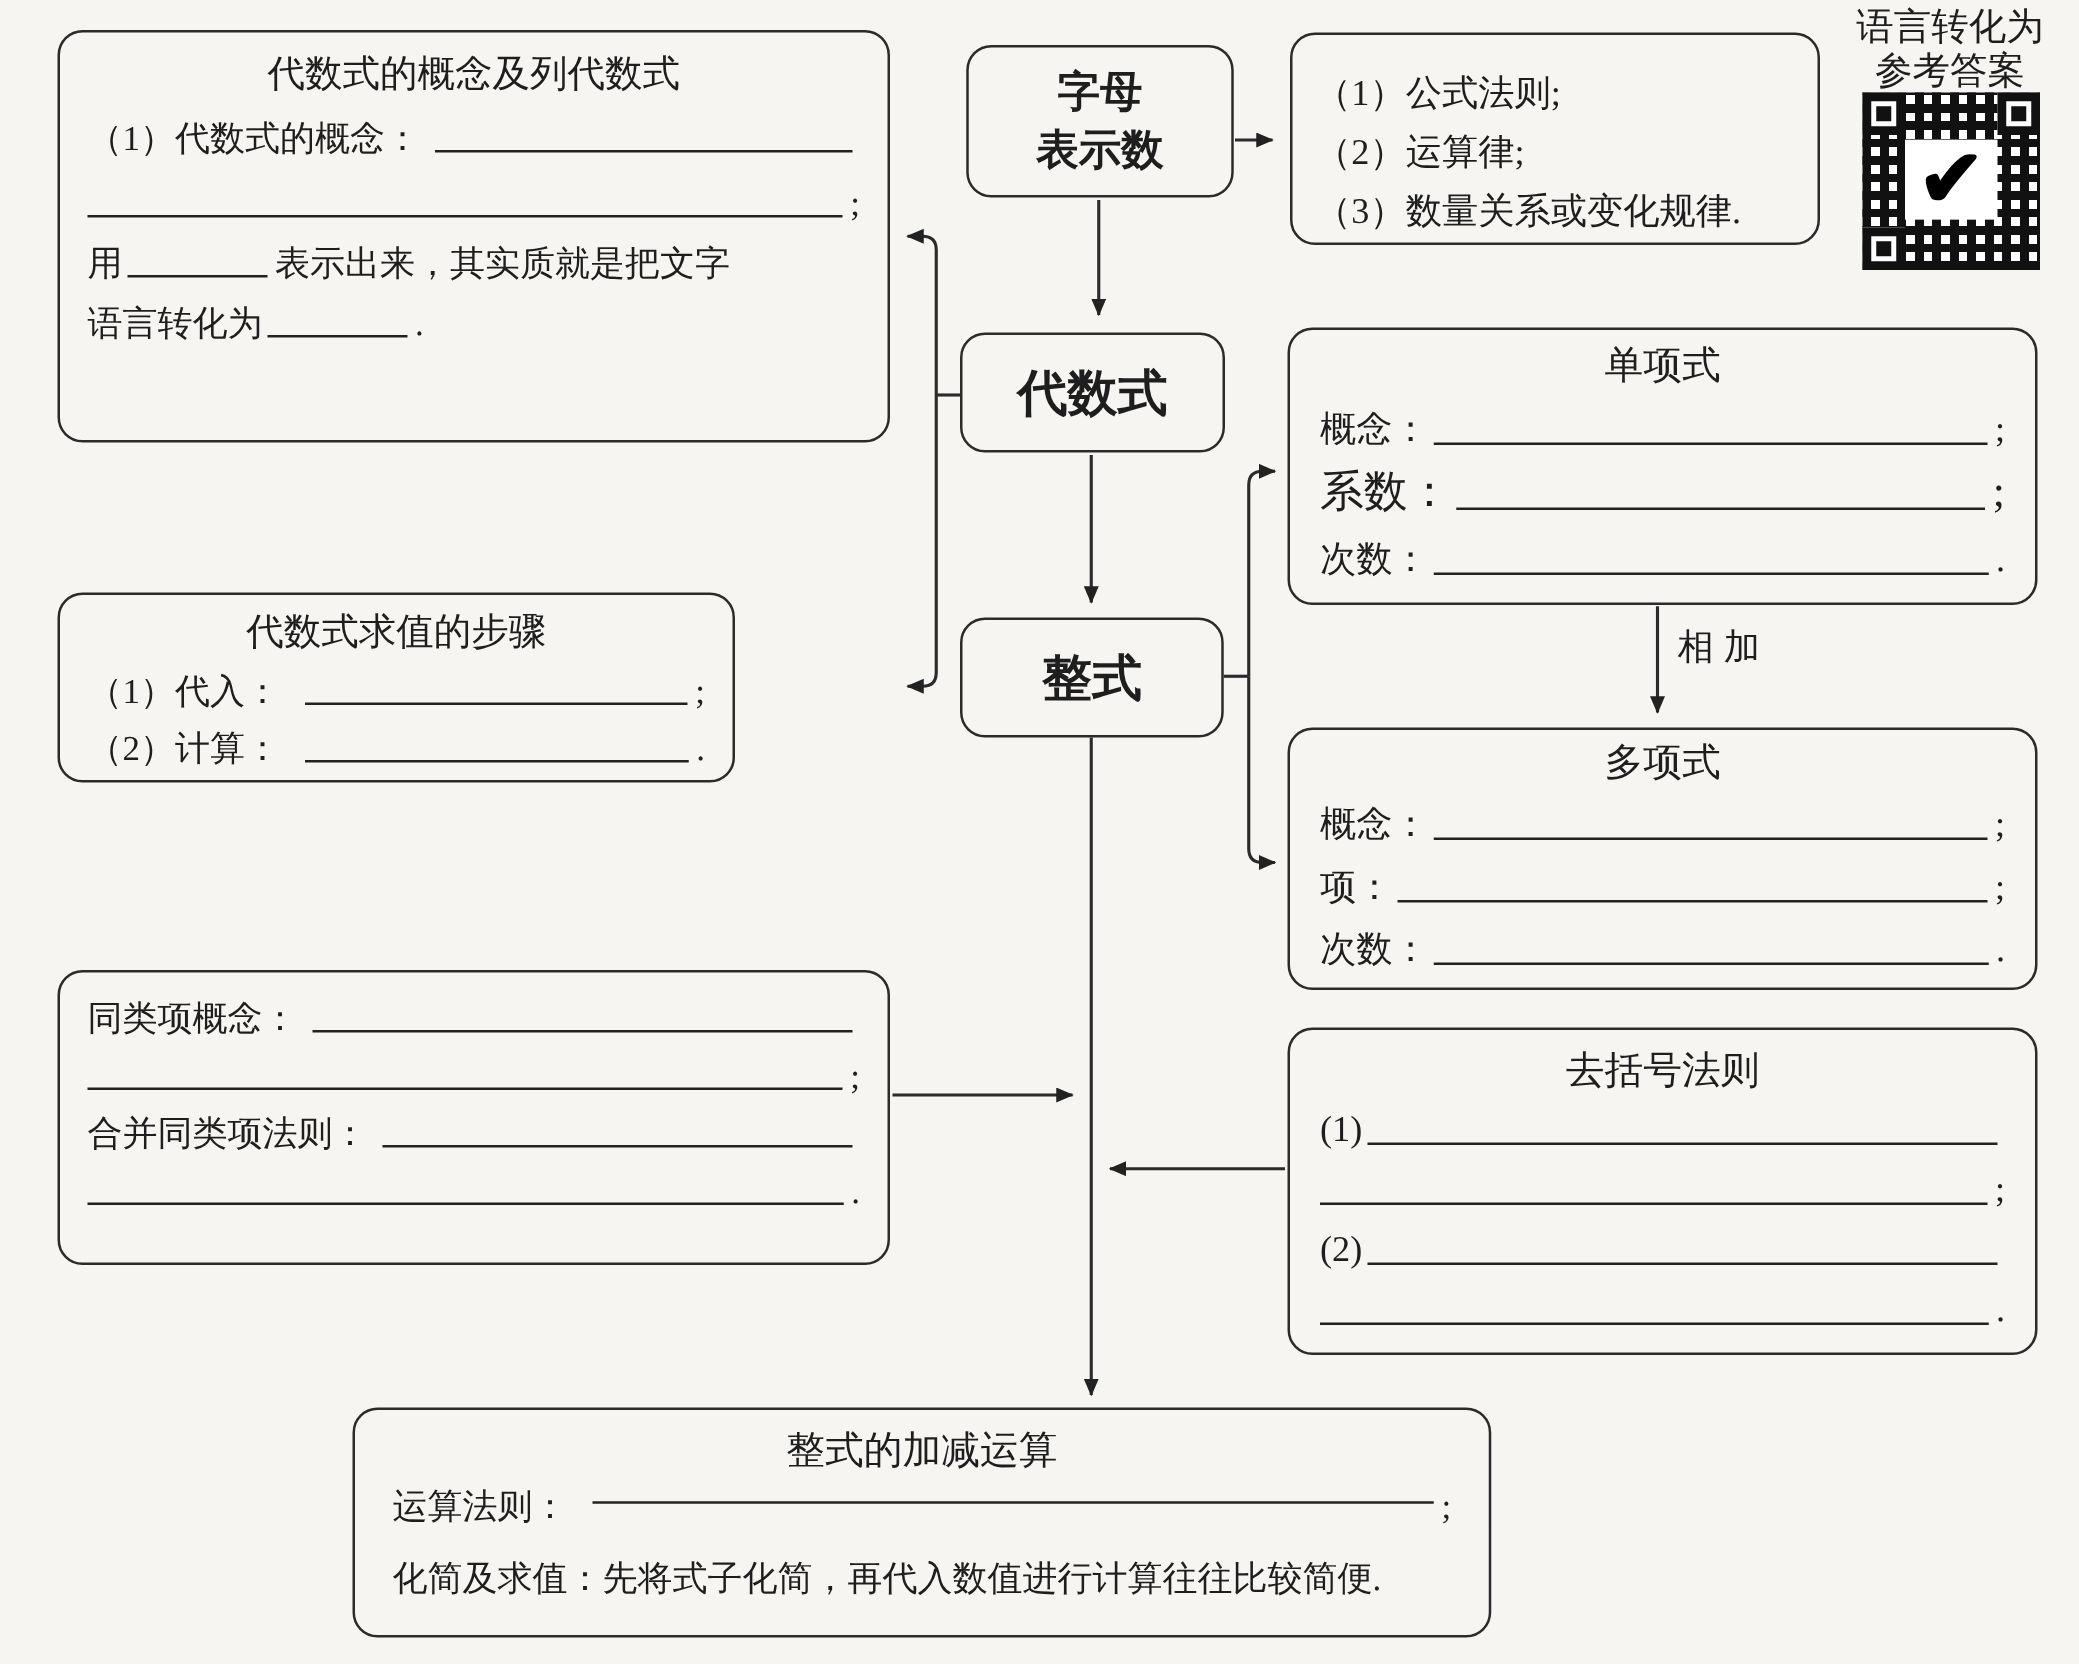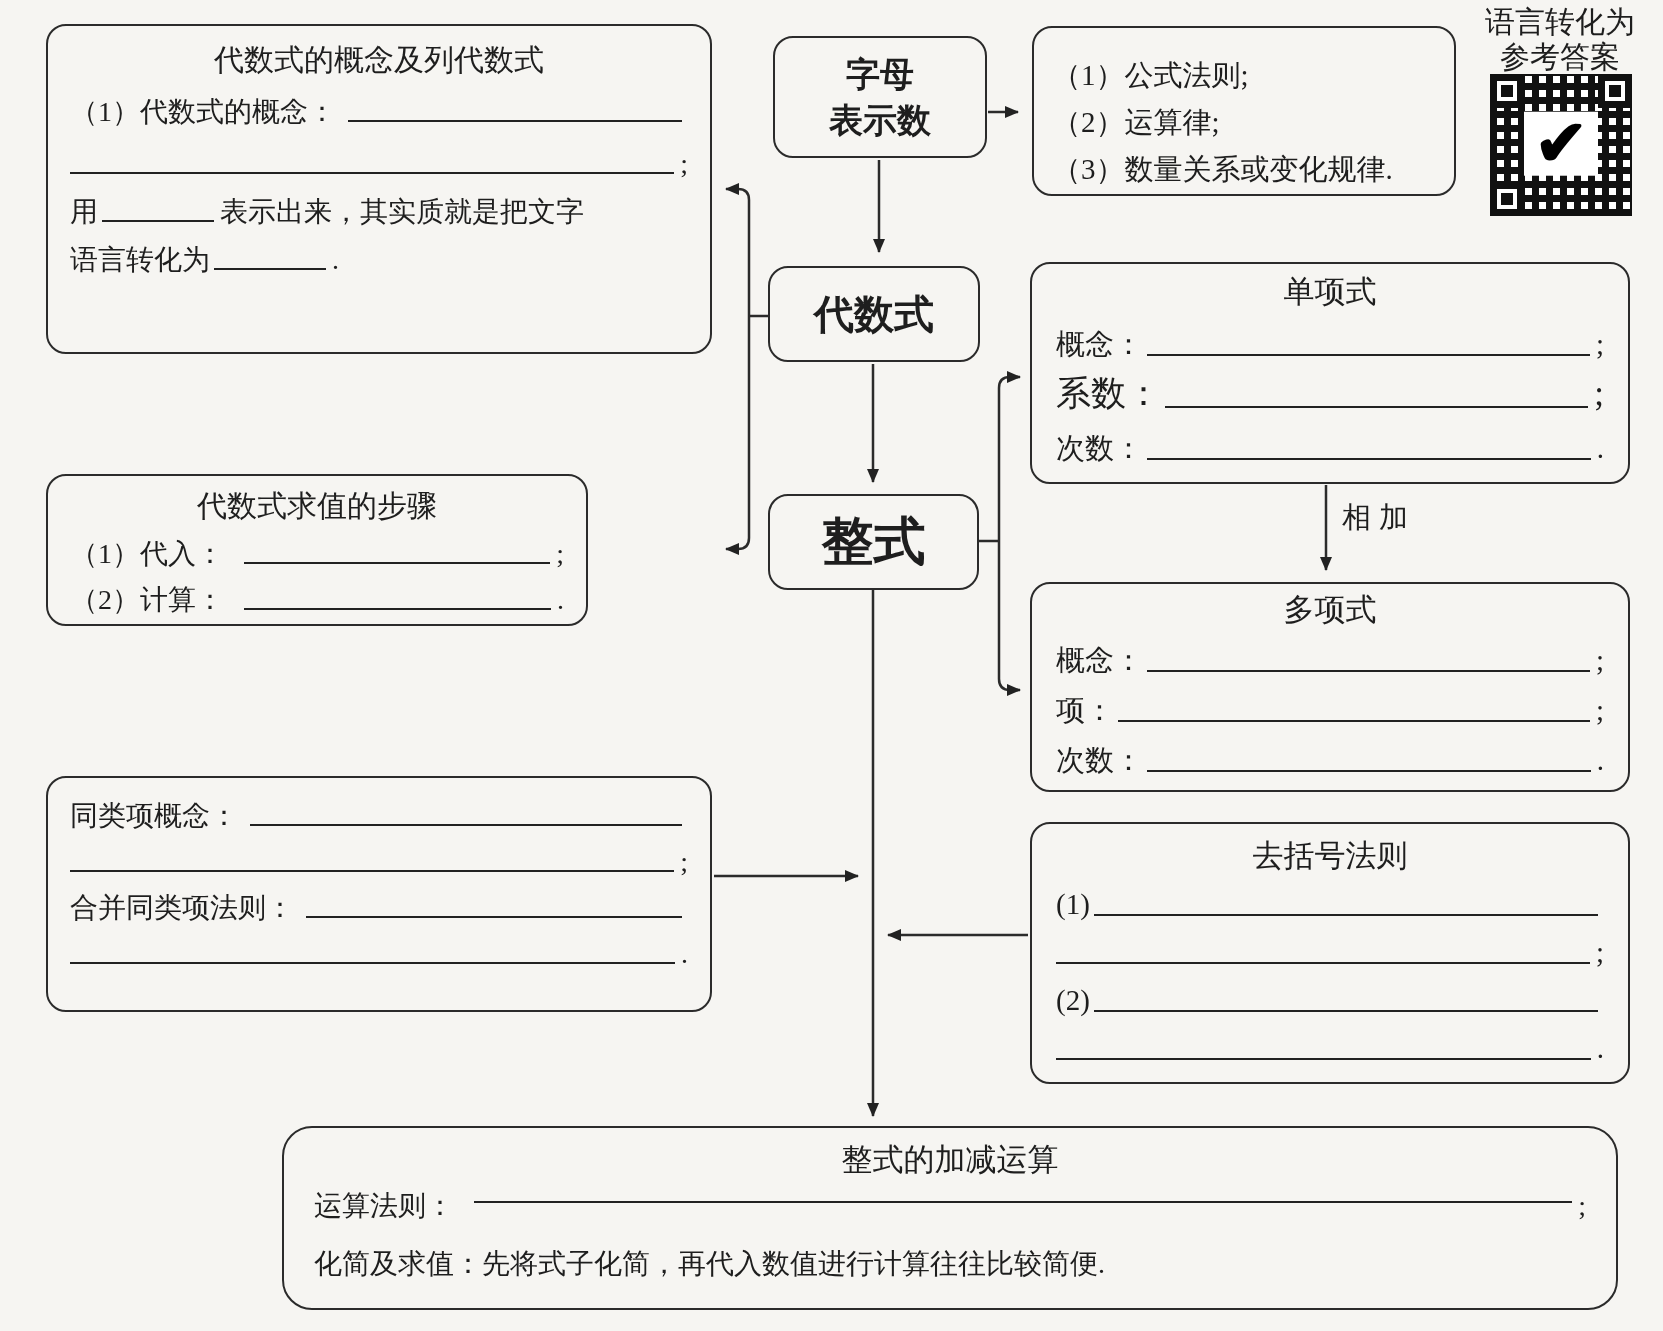--- a/index.html
+++ b/index.html
@@ -98,21 +98,21 @@
     <div class="finder bl"></div>
     <div class="qr-check">
         <span>✔</span>
       </div>
   </div>
 
   <div class="box nodebox" style="left:768px;top:266px;width:212px;height:96px;font-size:40px;">
     <div>代数式</div>
   </div>
 
-  <div class="box nodebox" style="left:768px;top:494px;width:211px;height:96px;font-size:52px;">
+  <div class="box nodebox" style="left:768px;top:494px;width:211px;height:96px;font-size:40px;">
     <div>整式</div>
   </div>
 
   <div class="box" style="left:1030px;top:262px;width:600px;height:222px;padding:8px 24px 0;">
     <div class="box-title" style="font-size:31px;">单项式</div>
     <div class="line" style="height:52px;font-size:29px;">
       <span class="txt">概念：</span>
       <span class="blank tight"></span>
       <span class="suffix">;</span>
     </div>
@@ -195,21 +195,21 @@
     <div class="line" style="height:48px;font-size:29px;">
       <span class="txt">(2)</span>
       <span class="blank tight"></span>
     </div>
     <div class="line" style="height:48px;font-size:29px;">
       <span class="blank full"></span>
       <span class="suffix">.</span>
     </div>
   </div>
 
-  <div class="box" style="left:282px;top:1126px;width:1336px;height:184px;padding:12px 30px 0;border-radius:30px;">
+  <div class="box" style="left:282px;top:1126px;width:911px;height:184px;padding:12px 30px 0;">
     <div class="box-title" style="font-size:31px;">整式的加减运算</div>
     <div class="line" style="height:52px;align-items:center;">
       <span class="txt">运算法则：</span>
       <span class="blank" style="margin-left:20px;"></span>
       <span class="suffix">;</span>
     </div>
     <div class="line" style="height:50px;">
       <span class="txt">化简及求值：先将式子化简，再代入数值进行计算往往比较简便.</span>
     </div>
   </div>

